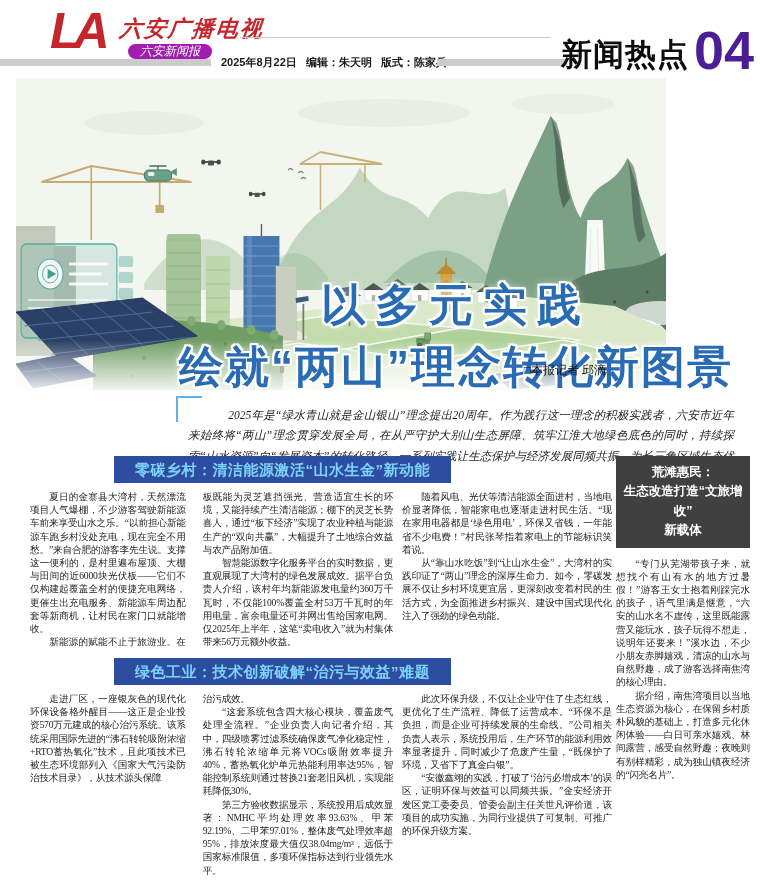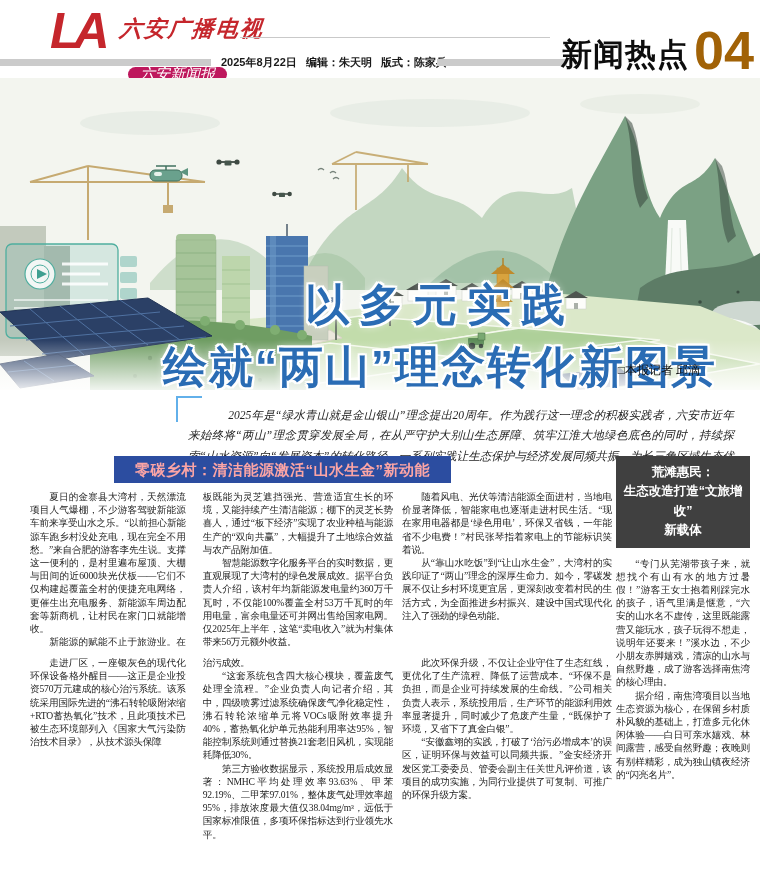--- a/index.html
+++ b/index.html
@@ -4,58 +4,58 @@
 <style>
   html,body{margin:0;padding:0;background:#e8e8e8;}
   .page{position:relative;width:760px;height:883px;background:#ffffff;overflow:hidden;
         font-family:"Liberation Serif",serif;margin:0 auto;}
 
   
   .monogram{position:absolute;left:50px;top:6px;font-family:"Liberation Sans",sans-serif;
             font-style:italic;font-weight:700;font-size:50px;line-height:1;color:#c5262c;letter-spacing:-7px;}
   .logo-cn{position:absolute;left:120px;top:14px;font-weight:bold;font-style:italic;font-size:22px;
            color:#c5262c;letter-spacing:2px;transform:skewX(-6deg);font-family:"DejaVu Serif",serif;}
-  .logo-badge{position:absolute;left:128px;top:44px;background:#be185d;color:#fff;font-size:15px;
-              line-height:15px;padding:0 12px;border-radius:8px;font-style:italic;margin-top:23px;}
+  .logo-badge{position:absolute;left:128px;top:44px;background:#a21caf;color:#fff;font-size:12px;
+              line-height:15px;padding:0 12px;border-radius:8px;font-style:italic;}
   .masthead-rule{position:absolute;left:240px;top:37px;width:310px;height:1px;background:#c9c9c9;}
   .bar{position:absolute;top:59px;height:7px;background:#cbcbcb;}
   .bar.left{left:0;width:211px;}
   .bar.right{left:437px;width:130px;}
   .dateline-text{position:absolute;left:218px;top:55px;width:218px;text-align:center;
                  font-family:"Liberation Sans",sans-serif;font-weight:bold;font-size:11px;color:#1a1a1a;white-space:nowrap;}
   .dateline-text span{margin:0 3px;}
   .flag{position:absolute;right:6px;top:28px;display:flex;align-items:flex-end;}
   .flag-title{font-family:"Liberation Sans",sans-serif;font-weight:900;font-size:31px;color:#0d0d0d;
               letter-spacing:1px;line-height:1.1;}
   .flag-num{font-family:"Liberation Sans",sans-serif;font-weight:900;font-size:54px;line-height:.82;
-            color:#a16207;margin-left:5px;}
+            color:#4c1d95;margin-left:5px;}
 
   
-  .hero{position:absolute;left:0;top:78px;width:760px;height:312px;}
+  .hero{position:absolute;left:16px;top:78px;width:650px;height:312px;}
   .hero svg{position:absolute;left:0;top:0;width:100%;height:100%;}
   .headline{position:absolute;left:100px;width:680px;top:198px;text-align:center;
             font-family:"Liberation Sans",sans-serif;font-weight:900;color:#2a6cb4;
             text-shadow:2px 0 0 #fff,-2px 0 0 #fff,0 2px 0 #fff,0 -2px 0 #fff,
                         2px 2px 0 #fff,-2px -2px 0 #fff,2px -2px 0 #fff,-2px 2px 0 #fff,0 0 9px rgba(255,255,255,.95);}
   .h1{font-size:44px;letter-spacing:10px;}
   .h2{font-size:44px;letter-spacing:2px;margin-top:3px;}
   .byline{position:absolute;right:60px;top:284px;font-size:12px;color:#111;}
 
   
   .intro{position:absolute;left:176px;top:396px;width:546px;height:74px;padding:9px 12px 6px;}
   .intro::before{content:"";position:absolute;left:0;top:0;width:24px;height:24px;
                  border-left:2px solid #62b0ea;border-top:2px solid #62b0ea;}
   .intro::after{content:"";position:absolute;right:0;bottom:0;width:24px;height:24px;
                 border-right:2px solid #62b0ea;border-bottom:2px solid #62b0ea;}
   .intro p{margin:0;font-style:italic;font-size:11.5px;line-height:1.78;text-align:justify;
            text-indent:3.5em;color:#222;}
 
   
   .left-region{position:absolute;left:30px;top:456px;width:582px;}
-  .sec-bar{height:27px;line-height:27px;background:#2c4da0;color:#fca5a5;width:337px;margin-left:84px;
+  .sec-bar{height:27px;line-height:27px;background:#2c4da0;color:#7dd3fc;width:337px;margin-left:84px;
            font-family:"Liberation Sans",sans-serif;font-weight:bold;font-size:15px;text-align:center;
            letter-spacing:.5px;}
   .sec-bar.s2{margin-top:9px;}
   .cols{display:flex;margin-top:7px;}
   .col{font-size:9.6px;line-height:13.2px;text-align:justify;color:#1c1c1c;letter-spacing:-.2px;}
   .c1{width:158px;} .c2{width:193px;margin-left:17px;} .c3{width:213px;margin-left:9px;}
   .s1-cols{height:159px;overflow:hidden;}
   .s2-cols{height:201px;overflow:hidden;}
   .para{margin:0;text-indent:2em;}
   .para.cont{text-indent:0;}
@@ -362,20 +362,21 @@
         </div>
       <div class="col c2">
           <p class="para cont">板既能为灵芝遮挡强光、营造适宜生长的环境，又能持续产生清洁能源；棚下的灵芝长势喜人，通过“板下经济”实现了农业种植与能源生产的“双向共赢”，大幅提升了土地综合效益与农产品附加值。</p>
           <p class="para">智慧能源数字化服务平台的实时数据，更直观展现了大湾村的绿色发展成效。据平台负责人介绍，该村年均新能源发电量约360万千瓦时，不仅能100%覆盖全村53万千瓦时的年用电量，富余电量还可并网出售给国家电网。仅2025年上半年，这笔“卖电收入”就为村集体带来56万元额外收益。</p>
         </div>
       <div class="col c3">
           <p class="para">随着风电、光伏等清洁能源全面进村，当地电价显著降低，智能家电也逐渐走进村民生活。“现在家用电器都是‘绿色用电’，环保又省钱，一年能省不少电费！”村民张琴指着家电上的节能标识笑着说。</p>
           <p class="para">从“靠山水吃饭”到“让山水生金”，大湾村的实践印证了“两山”理念的深厚生命力。如今，零碳发展不仅让乡村环境更宜居，更深刻改变着村民的生活方式，为全面推进乡村振兴、建设中国式现代化注入了强劲的绿色动能。</p>
         </div>
     </div>
+    <div class="sec-bar s2">绿色工业：技术创新破解“治污与效益”难题</div>
     <div class="cols s2-cols">
       <div class="col c1">
           <p class="para">走进厂区，一座银灰色的现代化环保设备格外醒目——这正是企业投资570万元建成的核心治污系统。该系统采用国际先进的“沸石转轮吸附浓缩+RTO蓄热氧化”技术，且此项技术已被生态环境部列入《国家大气污染防治技术目录》，从技术源头保障</p>
         </div>
       <div class="col c2">
           <p class="para cont">治污成效。</p>
           <p class="para">“这套系统包含四大核心模块，覆盖废气处理全流程。”企业负责人向记者介绍，其中，四级喷雾过滤系统确保废气净化稳定性，沸石转轮浓缩单元将VOCs吸附效率提升40%，蓄热氧化炉单元热能利用率达95%，智能控制系统则通过替换21套老旧风机，实现能耗降低30%。</p>
           <p class="para">第三方验收数据显示，系统投用后成效显著：NMHC平均处理效率93.63%、甲苯92.19%、二甲苯97.01%，整体废气处理效率超95%，排放浓度最大值仅38.04mg/m³，远低于国家标准限值，多项环保指标达到行业领先水平。</p>
         </div>
       <div class="col c3">

